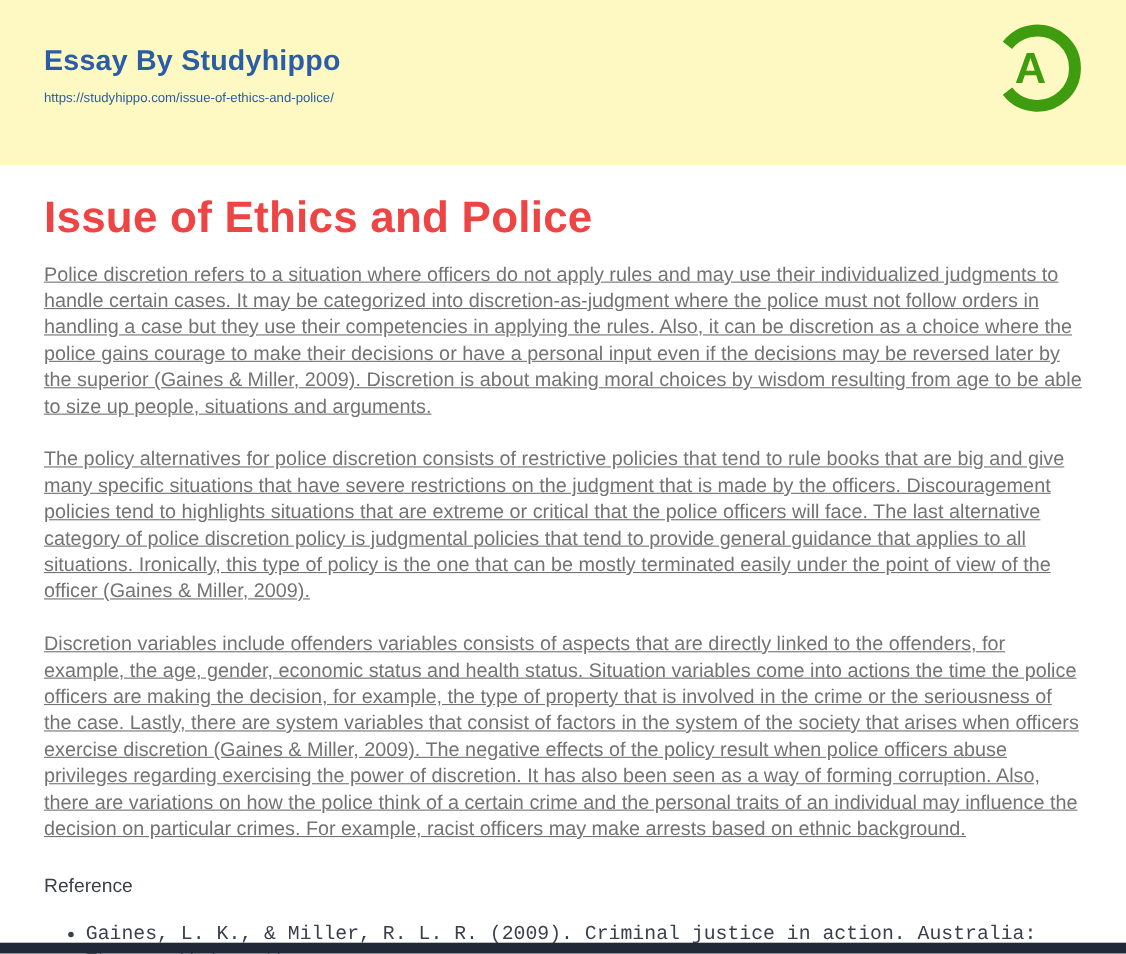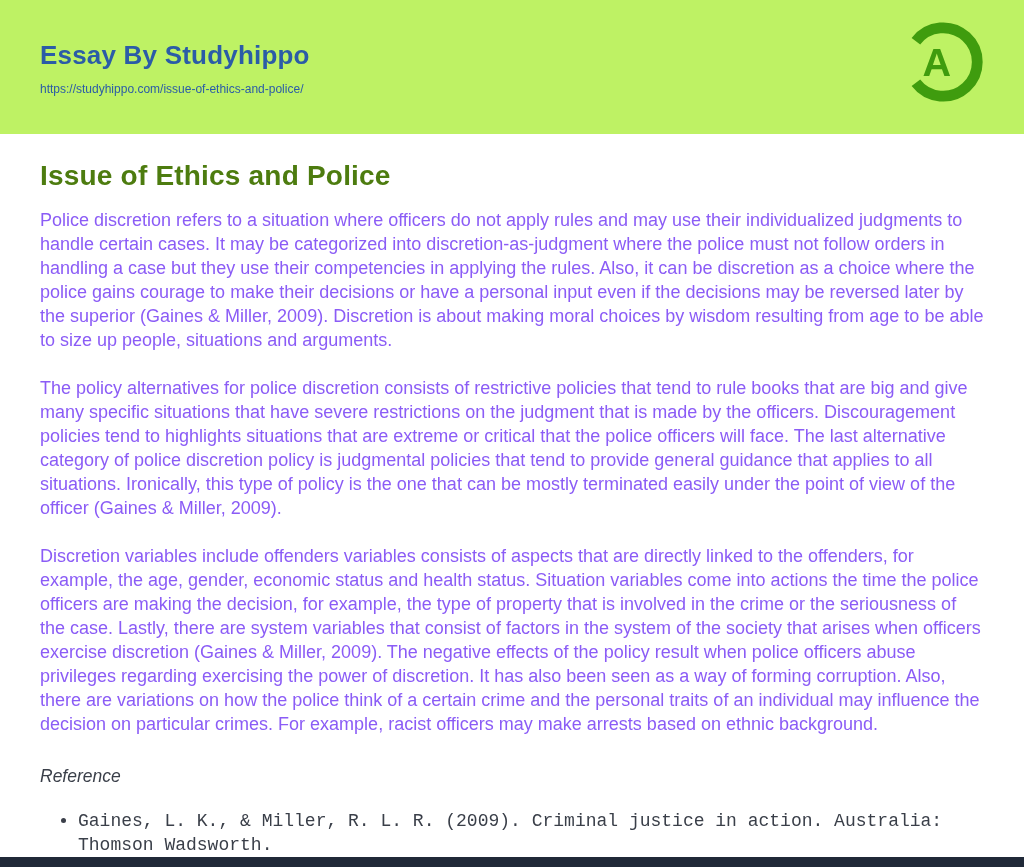--- a/index.html
+++ b/index.html
@@ -11,22 +11,22 @@
   .page {
     position: relative;
     width: 1024px;
     height: 867px;
     overflow: hidden;
     background: #ffffff;
   }
   
   .header {
     position: relative;
-    height: 134px;
-    background: #bef264;
+    height: 150px;
+    background: #fef9c3;
     padding: 40px 40px 0 40px;
   }
   .byline {
     font-size: 26px;
     font-weight: 700;
     color: #2b5ca7;
     letter-spacing: 0.2px;
   }
   .url-link {
     display: inline-block;
@@ -43,39 +43,39 @@
     right: 36px;
     width: 90px;
     height: 90px;
   }
   .logo svg { width: 90px; height: 90px; display: block; }
   
   .content {
     padding: 26px 40px 0 40px;
   }
   .page-title {
-    font-size: 28px;
+    font-size: 40px;
     font-weight: 800;
-    color: #4d7c0f;
+    color: #ef4444;
     letter-spacing: 0.2px;
     margin-bottom: 16px;
   }
   .para {
     font-size: 18px;
     line-height: 24px;
-    color: #8b5cf6;
+    color: #737373;
     margin-bottom: 24px;
+    text-decoration: underline;
   }
   .ref-heading {
     font-size: 17.5px;
     font-weight: 400;
     color: #3a3f49;
     margin-top: 30px;
     margin-bottom: 22px;
-    font-style: italic;
   }
   .ref-list {
     list-style: disc;
     padding-left: 38px;
   }
   .ref-list li {
     font-size: 18px;
     line-height: 24px;
     color: #3a3f49;
     font-family: Liberation Mono, monospace;

